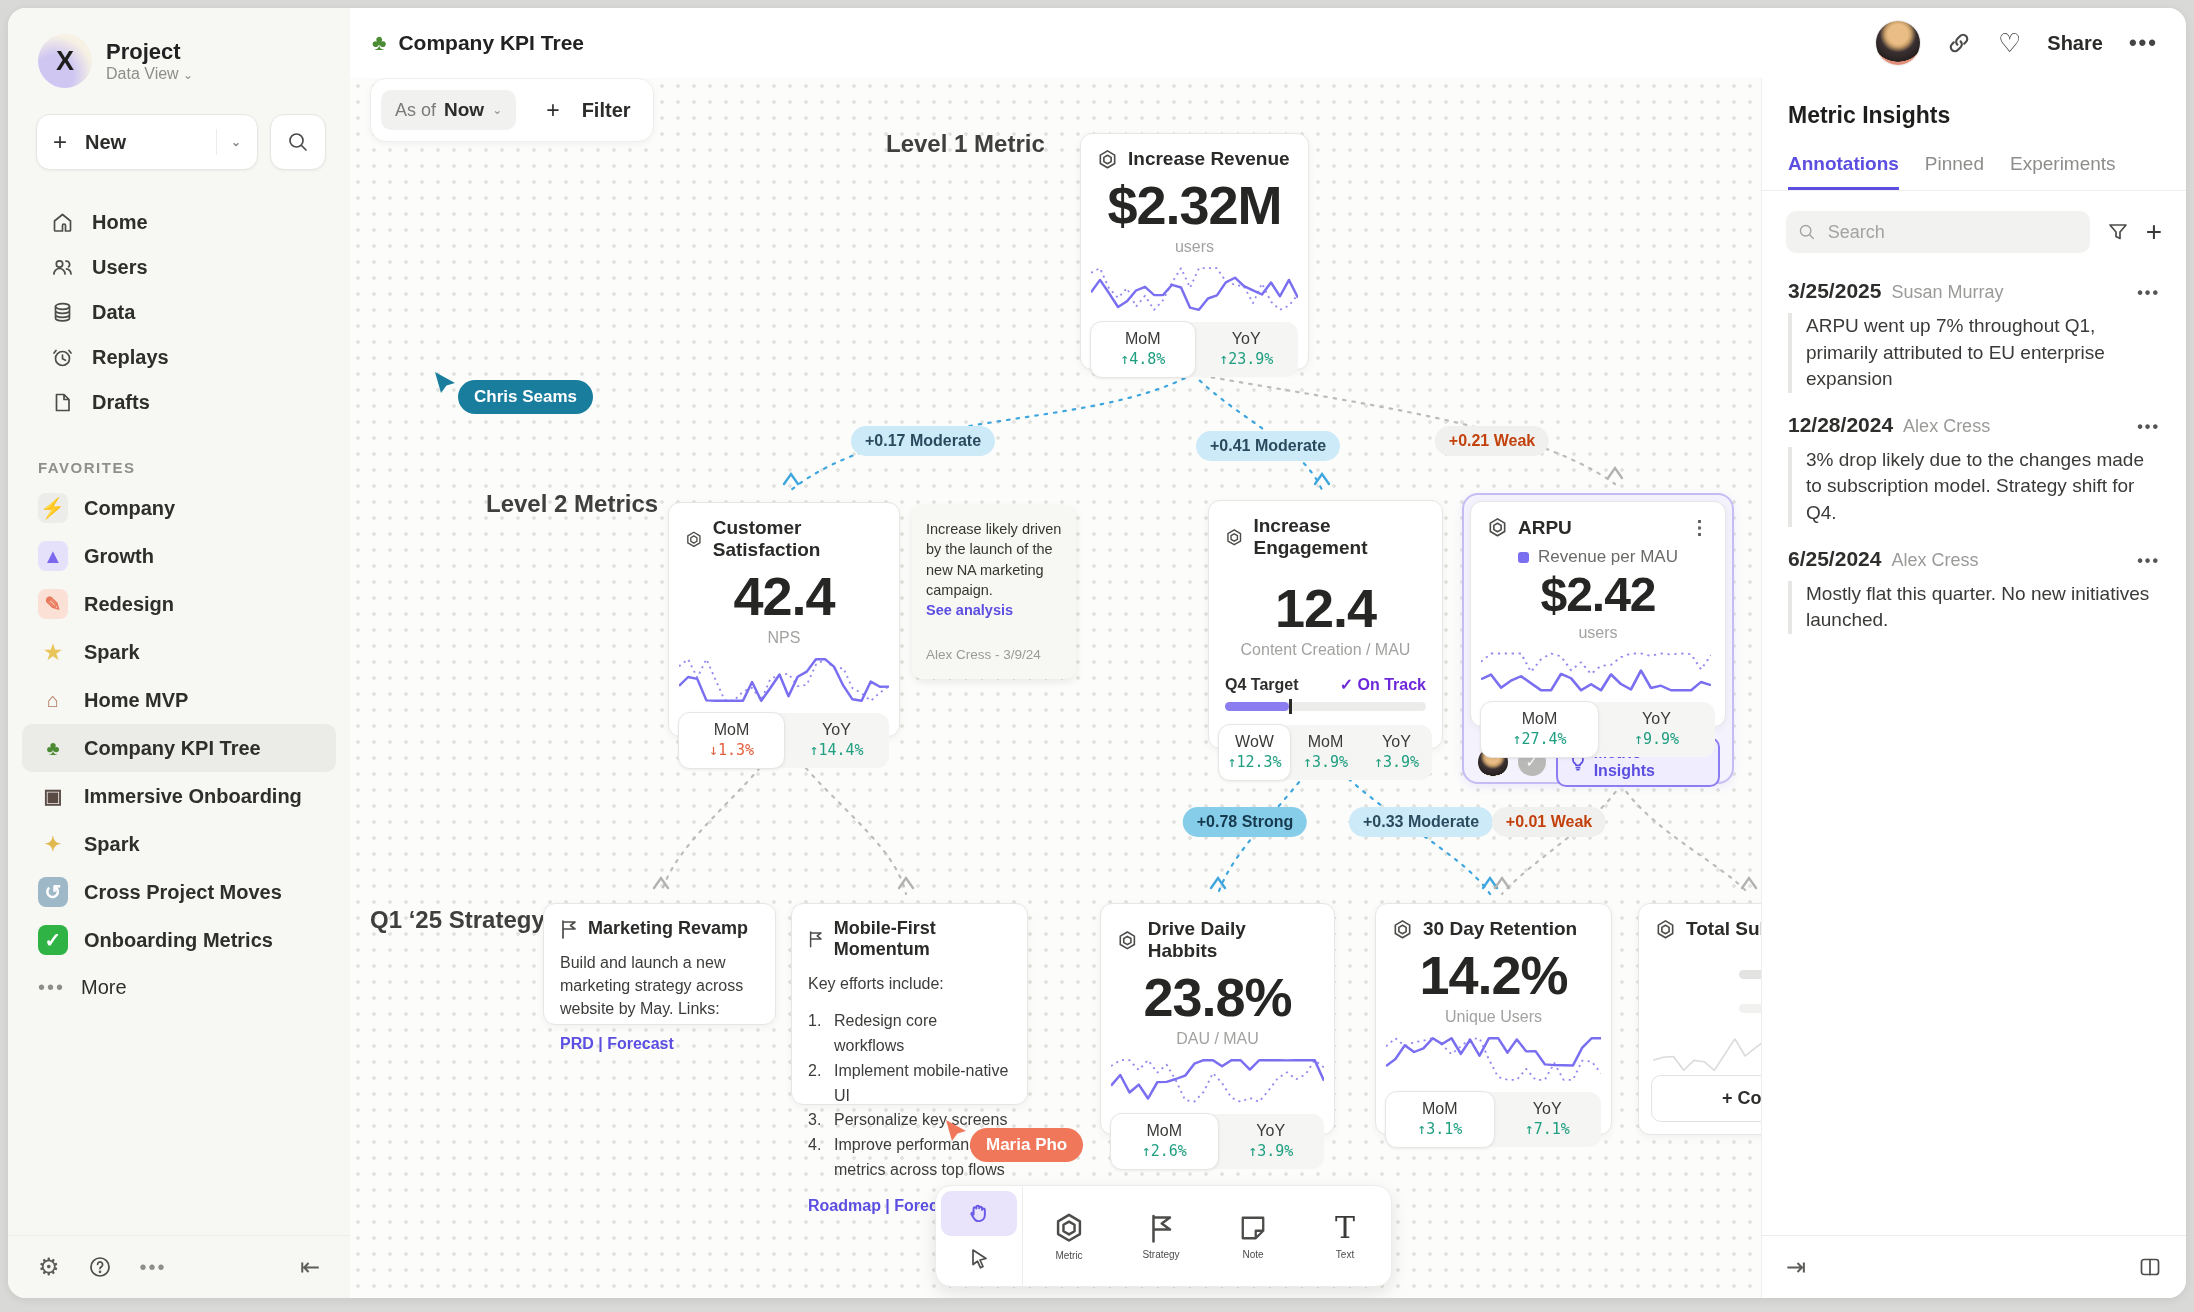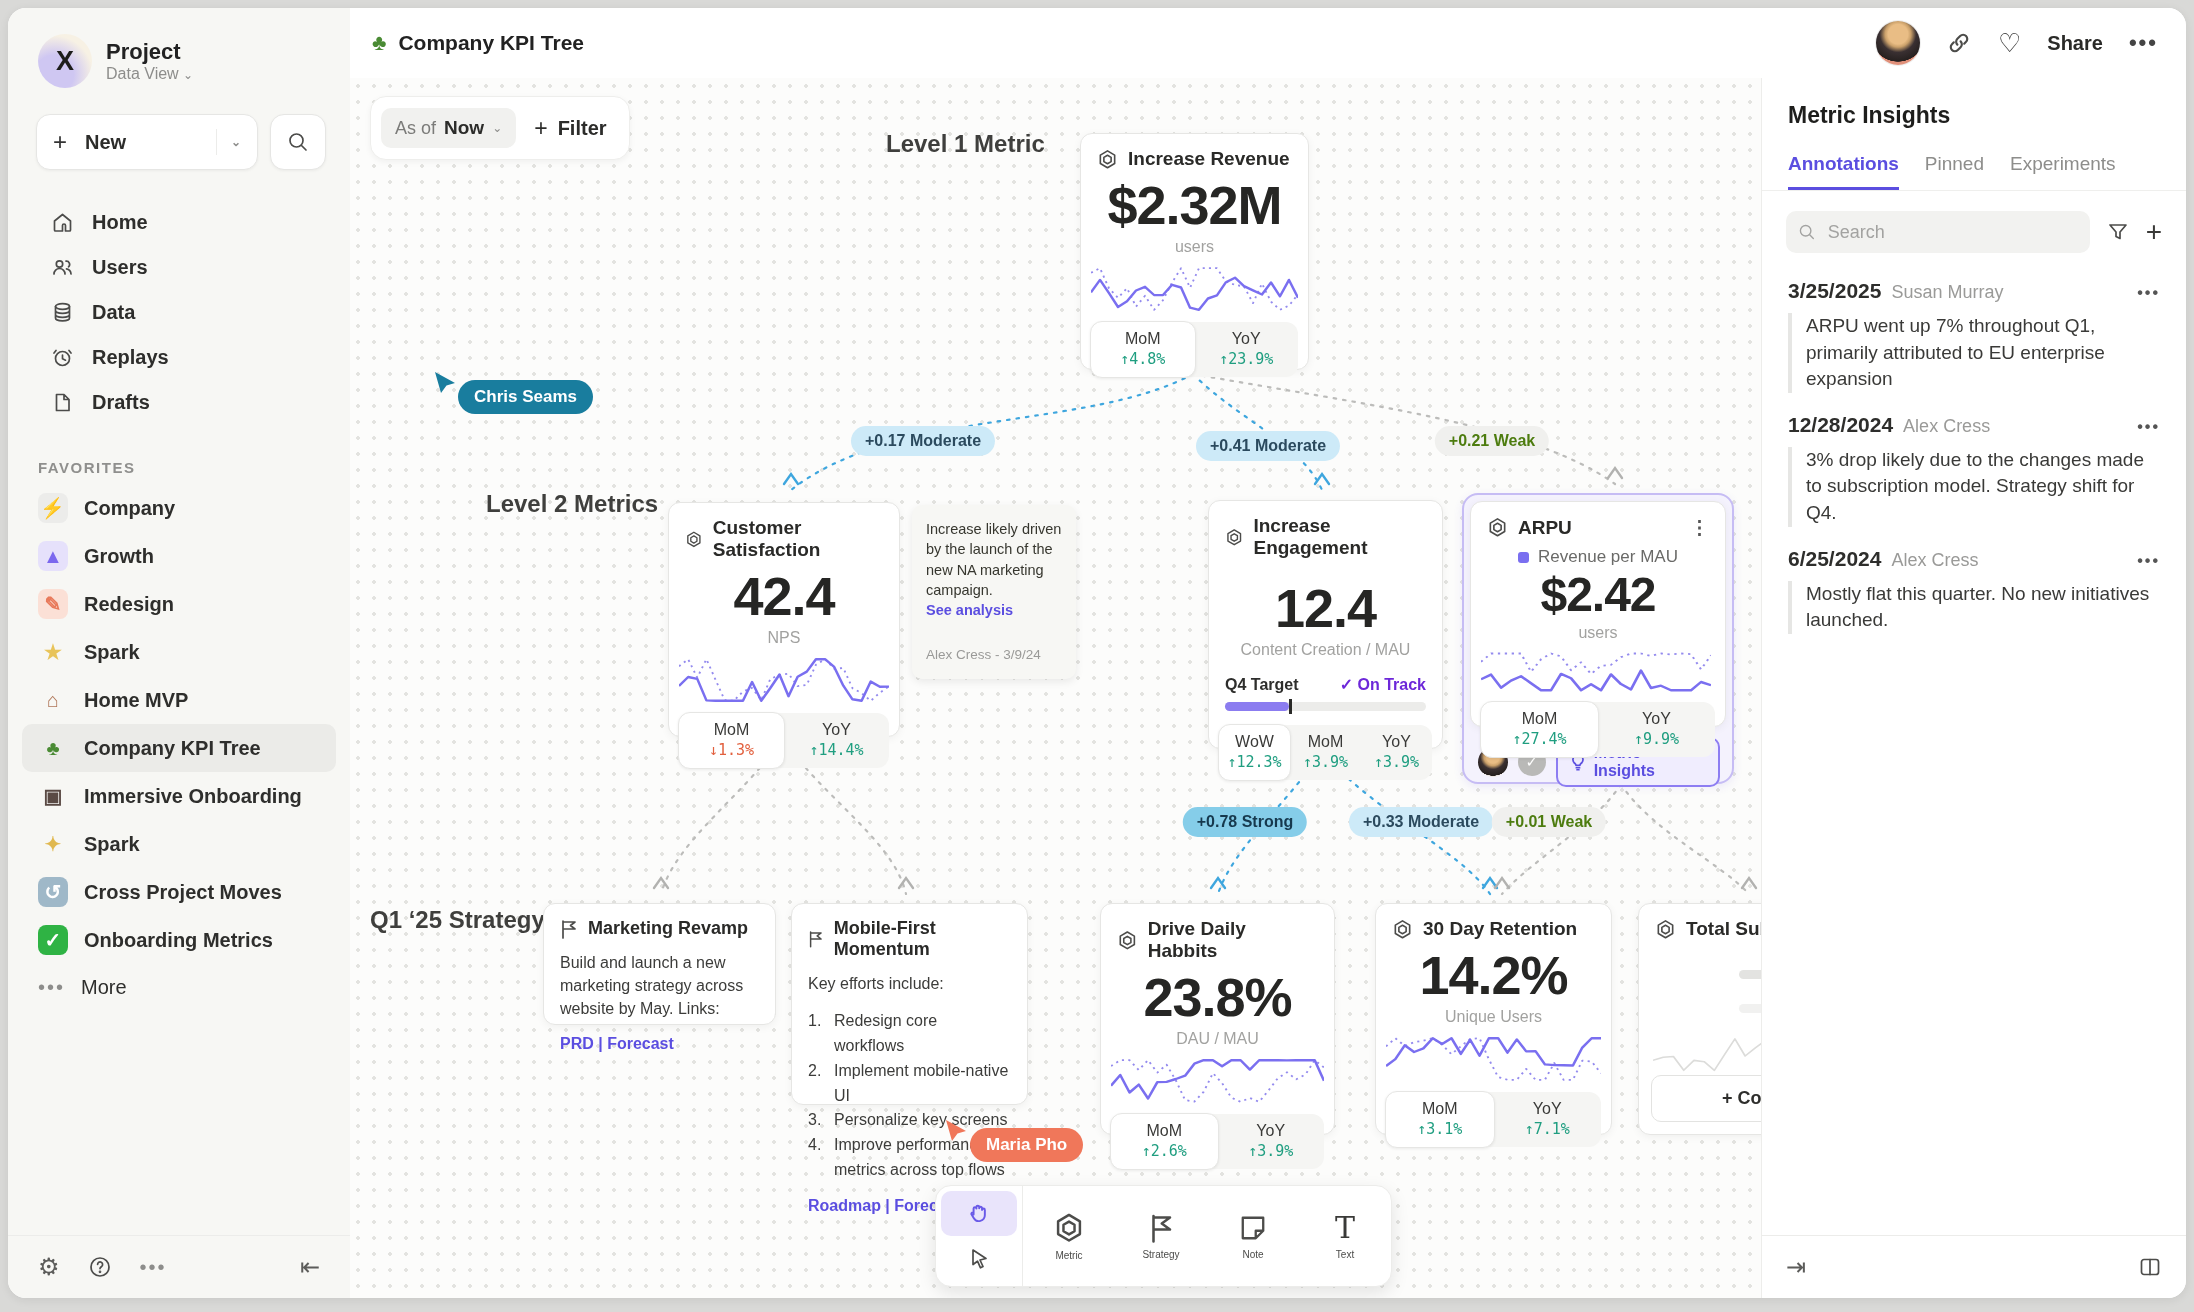--- a/index.html
+++ b/index.html
@@ -39,30 +39,30 @@
   .tb-right{margin-left:auto;display:flex;align-items:center;gap:26px;padding-right:28px;}
   .avatar{width:44px;height:44px;border-radius:50%;background:radial-gradient(circle at 50% 30%,#e9bd85 0 26%,#caa06a 34%,#3a3032 48%,#26201f 72%,#e0907a 73%);box-shadow:0 0 0 1px #eee;}
   .heart{font-size:26px;color:#333;}
   .share{font-size:20px;font-weight:bold;color:#2a2a28;}
   .kebab{font-size:22px;color:#444;letter-spacing:2px;font-weight:bold;}
 
   
   .canvas{position:absolute;left:342px;top:70px;right:424px;bottom:0;background:#fcfcfb;background-image:radial-gradient(circle,#e3e3e0 1.6px,transparent 1.7px);background-size:16px 16px;overflow:hidden;}
   .edges{position:absolute;inset:0;pointer-events:none;}
   .canvas-label{position:absolute;font-size:24px;font-weight:bold;color:#3f3f3d;}
-  .filterbar{position:absolute;left:20px;top:18px;display:flex;align-items:center;gap:18px;background:#fff;border:1px solid #eeeeec;border-radius:16px;height:62px;padding:0 22px 0 10px;box-shadow:0 2px 6px rgba(0,0,0,.05);}
+  .filterbar{position:absolute;left:20px;top:0;display:flex;align-items:center;gap:30px;background:#fff;border:1px solid #eeeeec;border-radius:16px;height:62px;padding:0 22px 0 10px;box-shadow:0 2px 6px rgba(0,0,0,.05);}
   .asof{display:flex;align-items:center;gap:8px;background:#f1f1ef;border-radius:10px;height:40px;padding:0 14px;font-size:18px;color:#7b7b79;}
   .asof b{color:#2c2c2a;font-size:19px;}
   .filter-lbl{font-size:20px;font-weight:bold;color:#2c2c2a;}
   .filter-plus{font-size:23px;font-weight:normal;color:#2c2c2a;margin-right:-8px;}
 
   .edge-pill{position:absolute;transform:translate(-50%,-50%);font-size:16px;font-weight:bold;border-radius:16px;padding:6px 14px;white-space:nowrap;}
   .edge-pill.moderate{background:#cdeaf8;color:#2b4a5e;}
   .edge-pill.strong{background:#85cde9;color:#16394e;}
-  .edge-pill.weak{background:#f0f0ee;color:#4d7c0f;}
+  .edge-pill.weak{background:#f0f0ee;color:#c2410c;}
 
   .card{position:absolute;background:#fff;border:1px solid #e6e6e4;border-radius:12px;box-shadow:0 2px 8px rgba(0,0,0,.05);}
   .node-head{display:flex;align-items:center;gap:10px;padding:14px 16px 0 16px;font-size:19px;font-weight:bold;color:#2a2a28;}
   .big{text-align:center;font-size:54px;font-weight:bold;color:#262624;letter-spacing:-1px;margin-top:4px;}
   .unit{text-align:center;font-size:16px;color:#a2a2a0;margin-top:2px;}
   .spark{display:block;margin:6px 10px 0 10px;}
   .stats{display:flex;background:#f5f5f3;border-radius:12px;margin:8px 10px 10px 10px;}
   .stat{flex:1;text-align:center;padding:8px 2px 9px 2px;border-radius:12px;}
   .stat.active{background:#fff;border:1px solid #e6e6e4;box-shadow:0 1px 3px rgba(0,0,0,.07);margin:-1px;}
   .stat .lb{font-size:16px;font-weight:normal;color:#3a3a38;}

